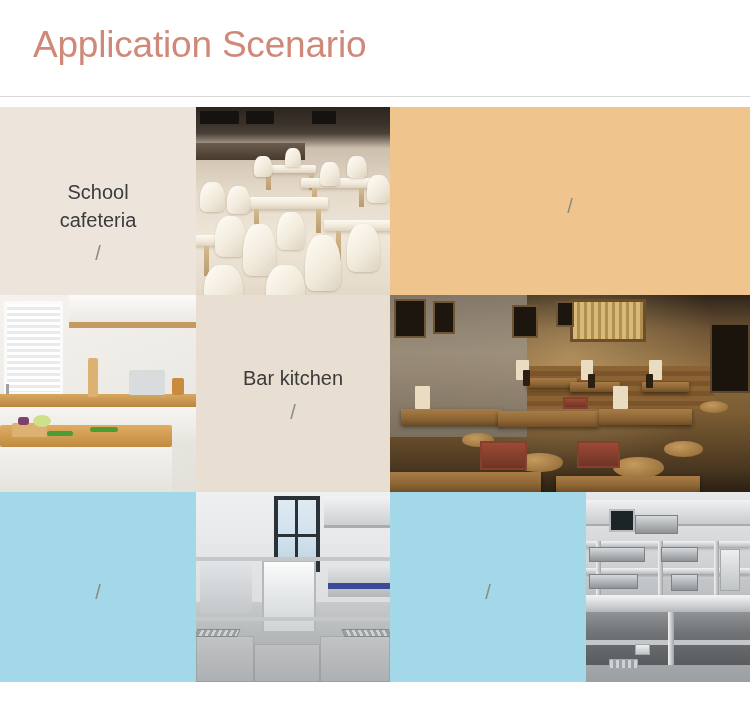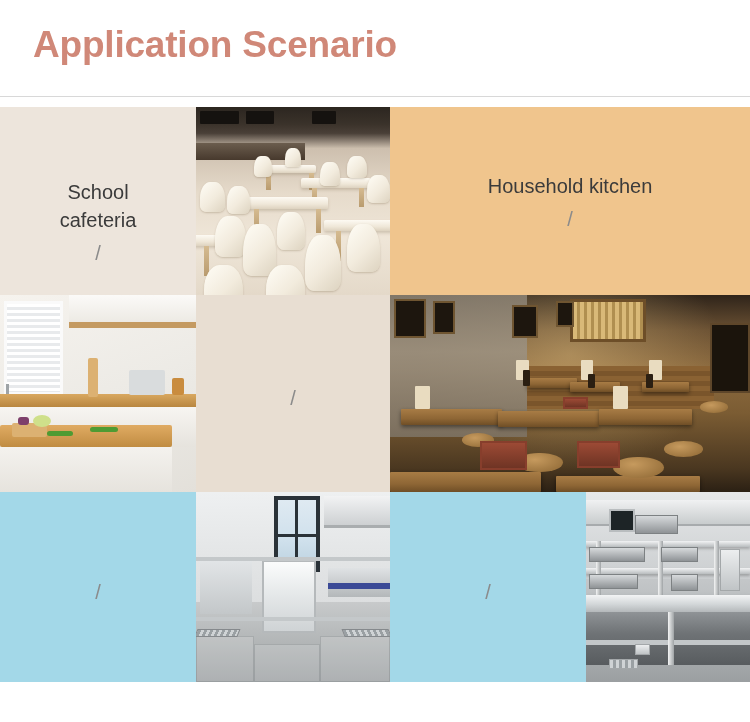--- a/index.html
+++ b/index.html
@@ -17,21 +17,21 @@
   .header {
     position: absolute;
     left: 0; top: 0;
     width: 750px; height: 98px;
     background: #ffffff;
   }
   .header-title {
     position: absolute;
     left: 33px; top: 24px;
     font-size: 37px;
-    font-weight: bold;
+    font-weight: normal;
     letter-spacing: -0.2px;
     color: #d08878;
     font-family: "Liberation Sans", sans-serif;
     white-space: nowrap;
   }
   .header-rule {
     position: absolute;
     left: 0; top: 96px;
     width: 750px; height: 1px;
     background: #d8d8d8;
@@ -310,21 +310,20 @@
         <div class="chair" style="left:24%; top:62%; width:17%; height:28%;"></div>
         <div class="chair" style="left:42%; top:56%; width:14%; height:20%;"></div>
         <div class="chair" style="left:56%; top:68%; width:19%; height:30%;"></div>
         <div class="chair" style="left:78%; top:62%; width:17%; height:26%;"></div>
         <div class="chair" style="left:4%; top:84%; width:20%; height:24%;"></div>
         <div class="chair" style="left:36%; top:84%; width:20%; height:24%;"></div>
       </div>
     </div>
 
     <div class="cell text-cell" style="left:390px; top:0; width:360px; height:188px; background:#f0c58d;">
-      <div class="cell-label">Household kitchen</div>
       <div class="cell-slash">/</div>
     </div>
 
     <div class="cell" style="left:0; top:188px; width:196px; height:197px;">
       <div class="photo sc-homekitchen">
         <div class="wall"></div>
         <div class="upper-cab"></div>
         <div class="window"></div>
         <div class="tap"></div>
         <div class="sink"></div>
@@ -337,20 +336,21 @@
         <div class="island-body"></div>
         <div class="board" style="left:6%; top:65%; width:18%; height:7%;"></div>
         <div class="veg" style="left:9%; top:62%; width:6%; height:4%; background:#7d3f6b;"></div>
         <div class="veg" style="left:17%; top:61%; width:9%; height:6%; background:#cfe08a; border-radius:50%;"></div>
         <div class="veg" style="left:24%; top:69%; width:13%; height:2.5%;"></div>
         <div class="veg" style="left:46%; top:67%; width:14%; height:2.5%;"></div>
       </div>
     </div>
 
     <div class="cell text-cell" style="left:196px; top:188px; width:194px; height:197px; background:#e8ded2;">
+      <div class="cell-label">Bar kitchen</div>
       <div class="cell-slash">/</div>
     </div>
 
     <div class="cell" style="left:390px; top:188px; width:360px; height:197px;">
       <div class="photo sc-bar">
         <div class="wall-stone"></div>
         <div class="wall-wood"></div>
         <div class="win"></div>
         <div class="shelf"></div>
         <div class="poster" style="left:1%; top:2%; width:9%; height:20%;"></div>

